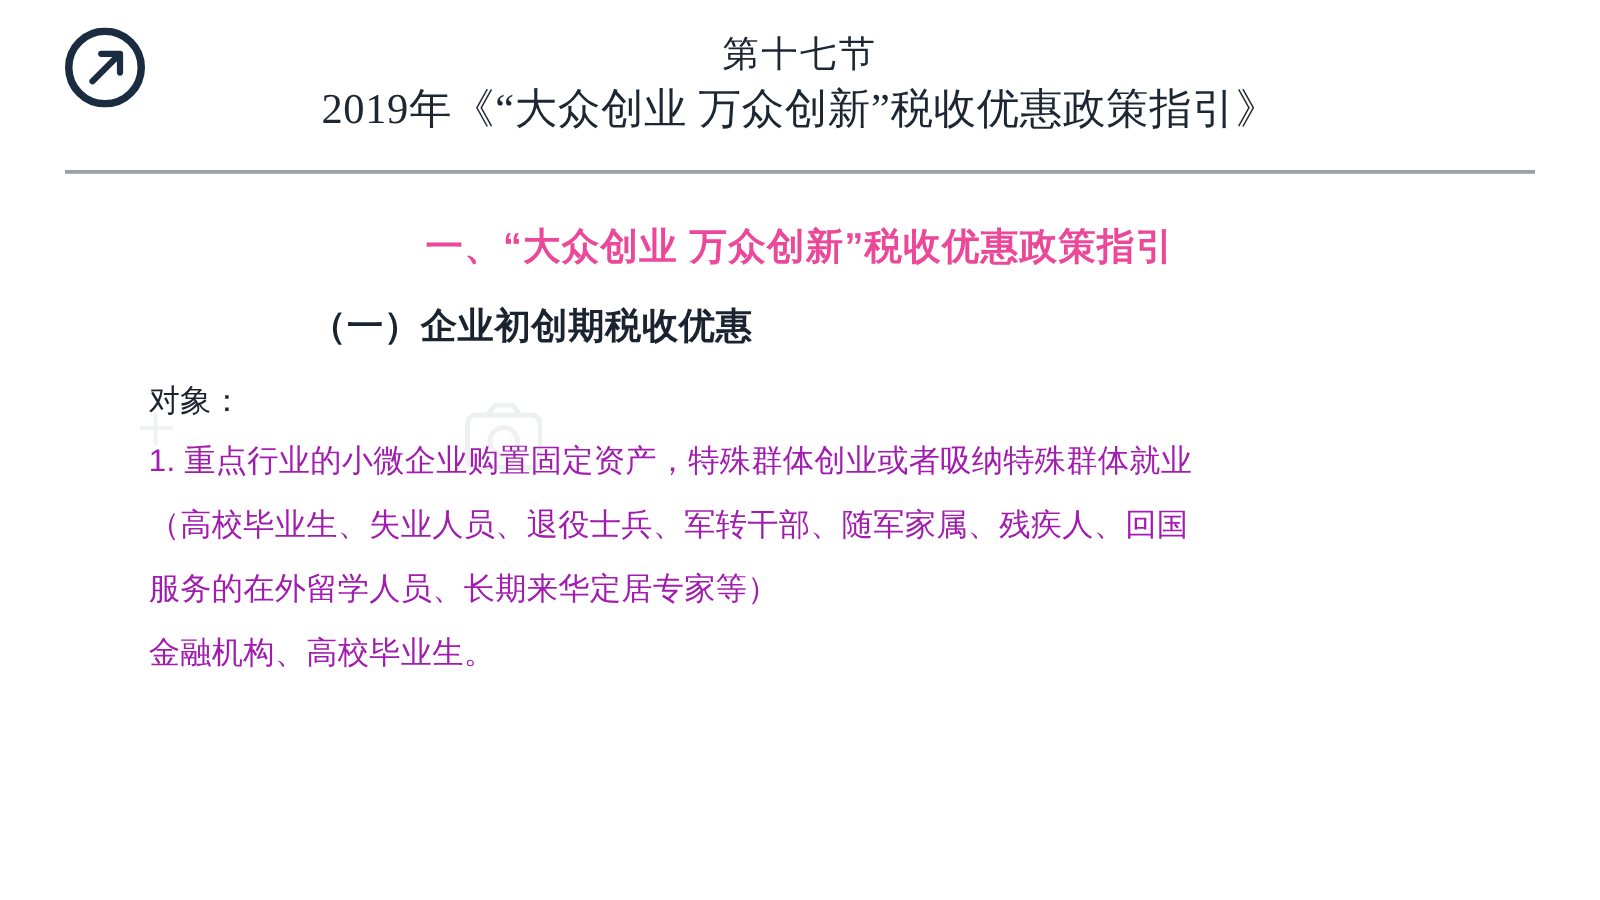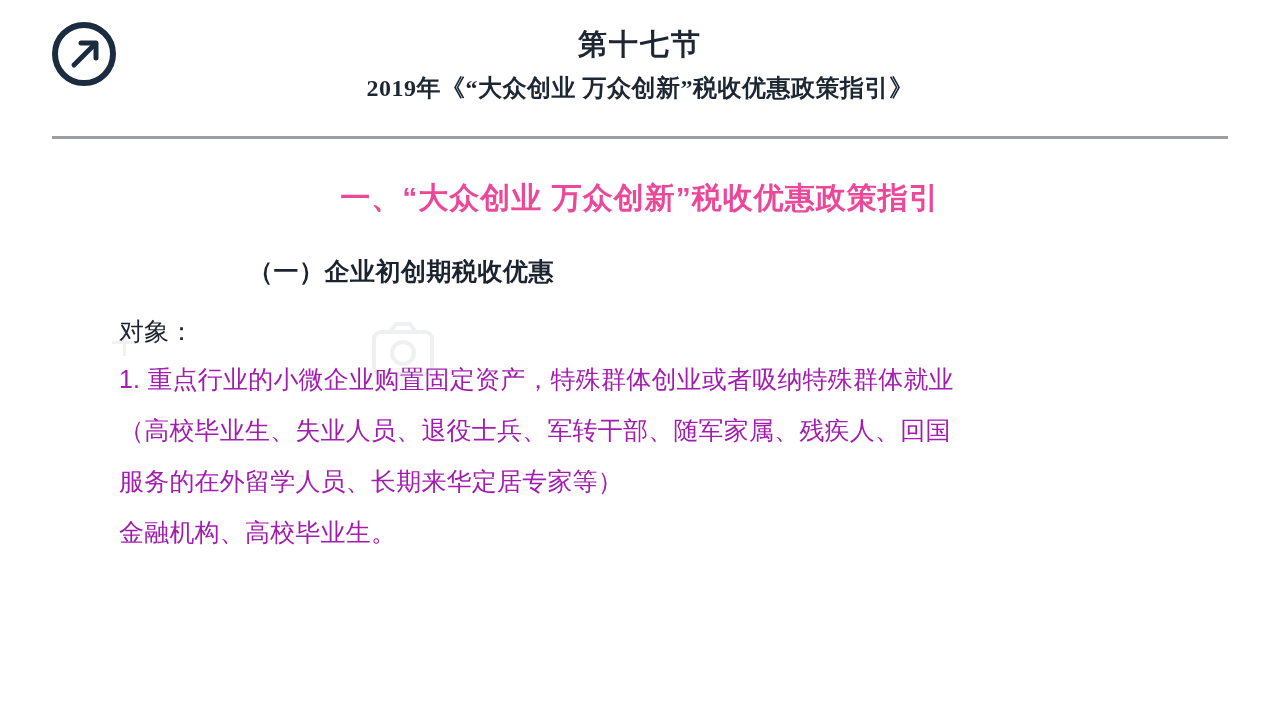--- a/index.html
+++ b/index.html
@@ -20,21 +20,20 @@
     position: relative;
     width: 1280px;
     height: 720px;
     box-sizing: border-box;
   }
 
   
   .header {
     position: relative;
     height: 138px;
-    font-weight: bold;
   }
 
   .logo {
     position: absolute;
     left: 52px;
     top: 22px;
     width: 64px;
     height: 64px;
   }
   .logo svg { display: block; }
@@ -47,21 +46,21 @@
     text-align: center;
     font-family: "Liberation Serif", "DejaVu Serif", serif;
     color: #1d2733;
   }
   .header-line1 {
     font-size: 29px;
     line-height: 40px;
     letter-spacing: 2px;
   }
   .header-line2 {
-    font-size: 24px;
+    font-size: 34px;
     line-height: 44px;
     letter-spacing: 0.5px;
     margin-top: 2px;
   }
 
   .header-rule {
     position: absolute;
     left: 52px;
     right: 52px;
     top: 136px;
@@ -81,25 +80,25 @@
     text-align: center;
     font-size: 30px;
     font-weight: bold;
     line-height: 48px;
     color: #ec4899;
     margin-top: 24px;
     letter-spacing: 1px;
   }
 
   .sub-title {
-    font-size: 25px;
+    font-size: 29px;
     font-weight: bold;
     line-height: 42px;
     color: #1b2330;
-    margin-top: 28px;
+    margin-top: 18px;
     padding-left: 248px;
     letter-spacing: 0.5px;
   }
 
   .body-block {
     margin-top: 16px;
     padding-left: 119px;
     padding-right: 44px;
   }
 

